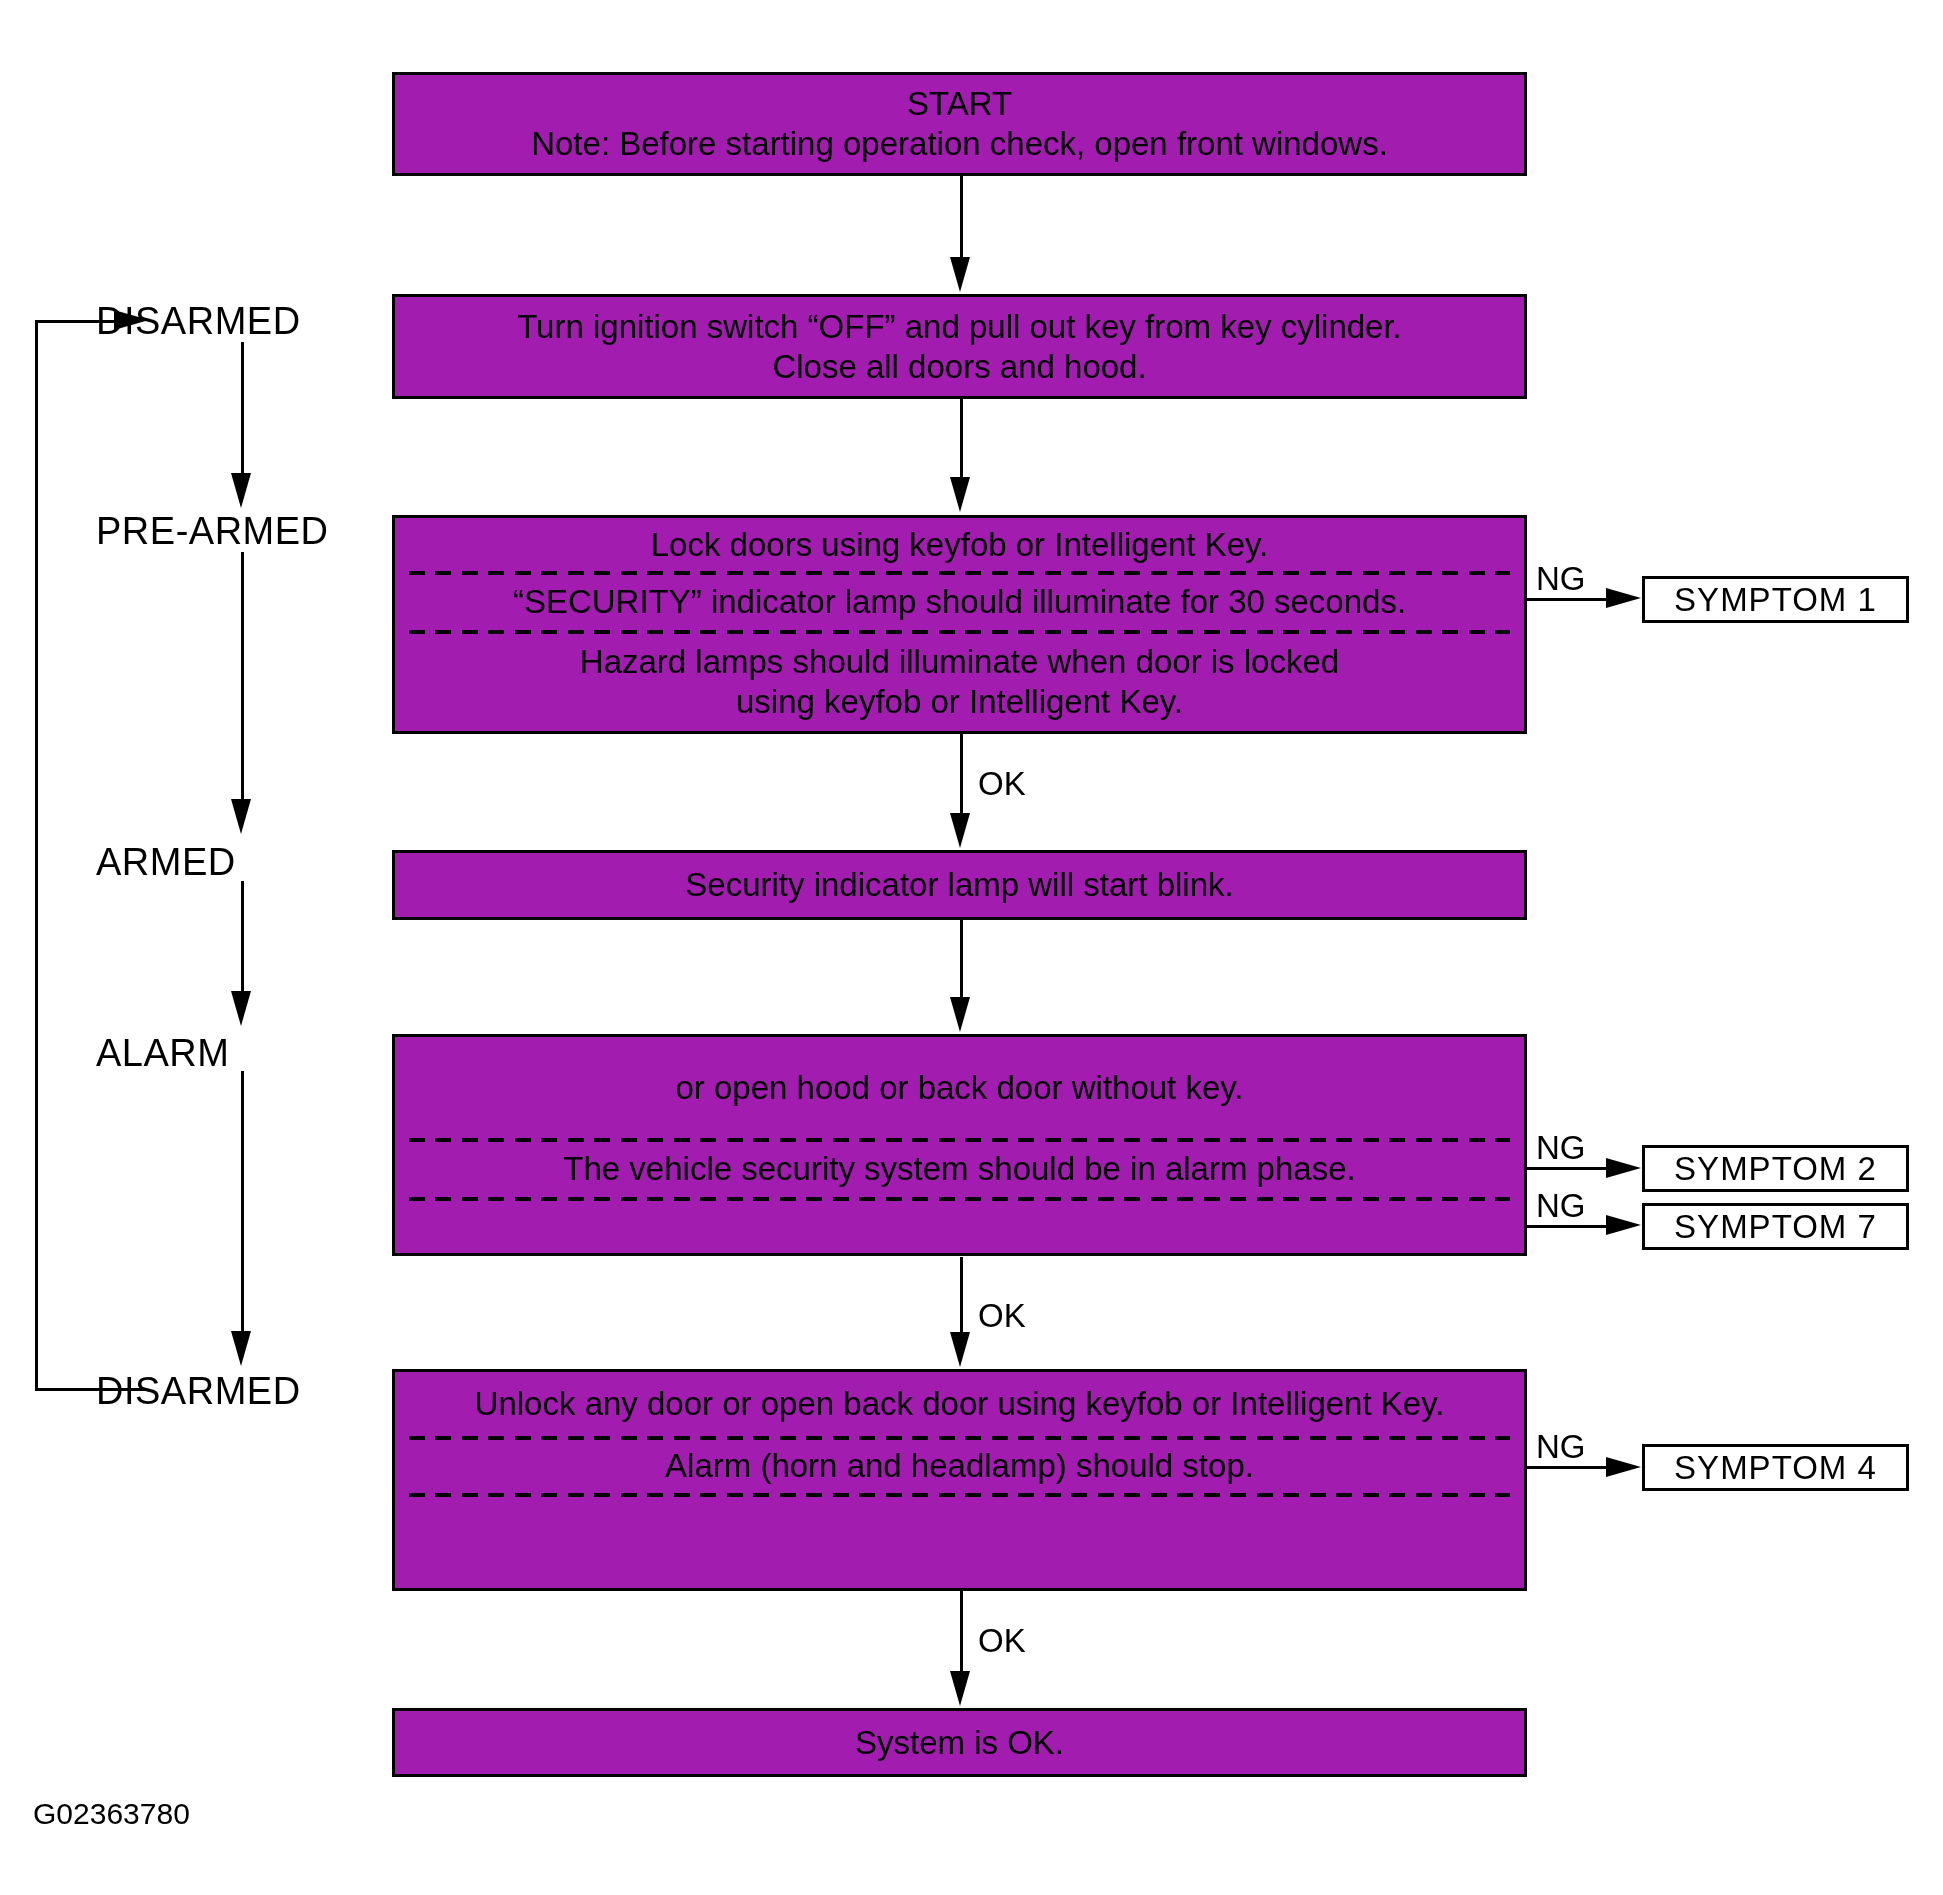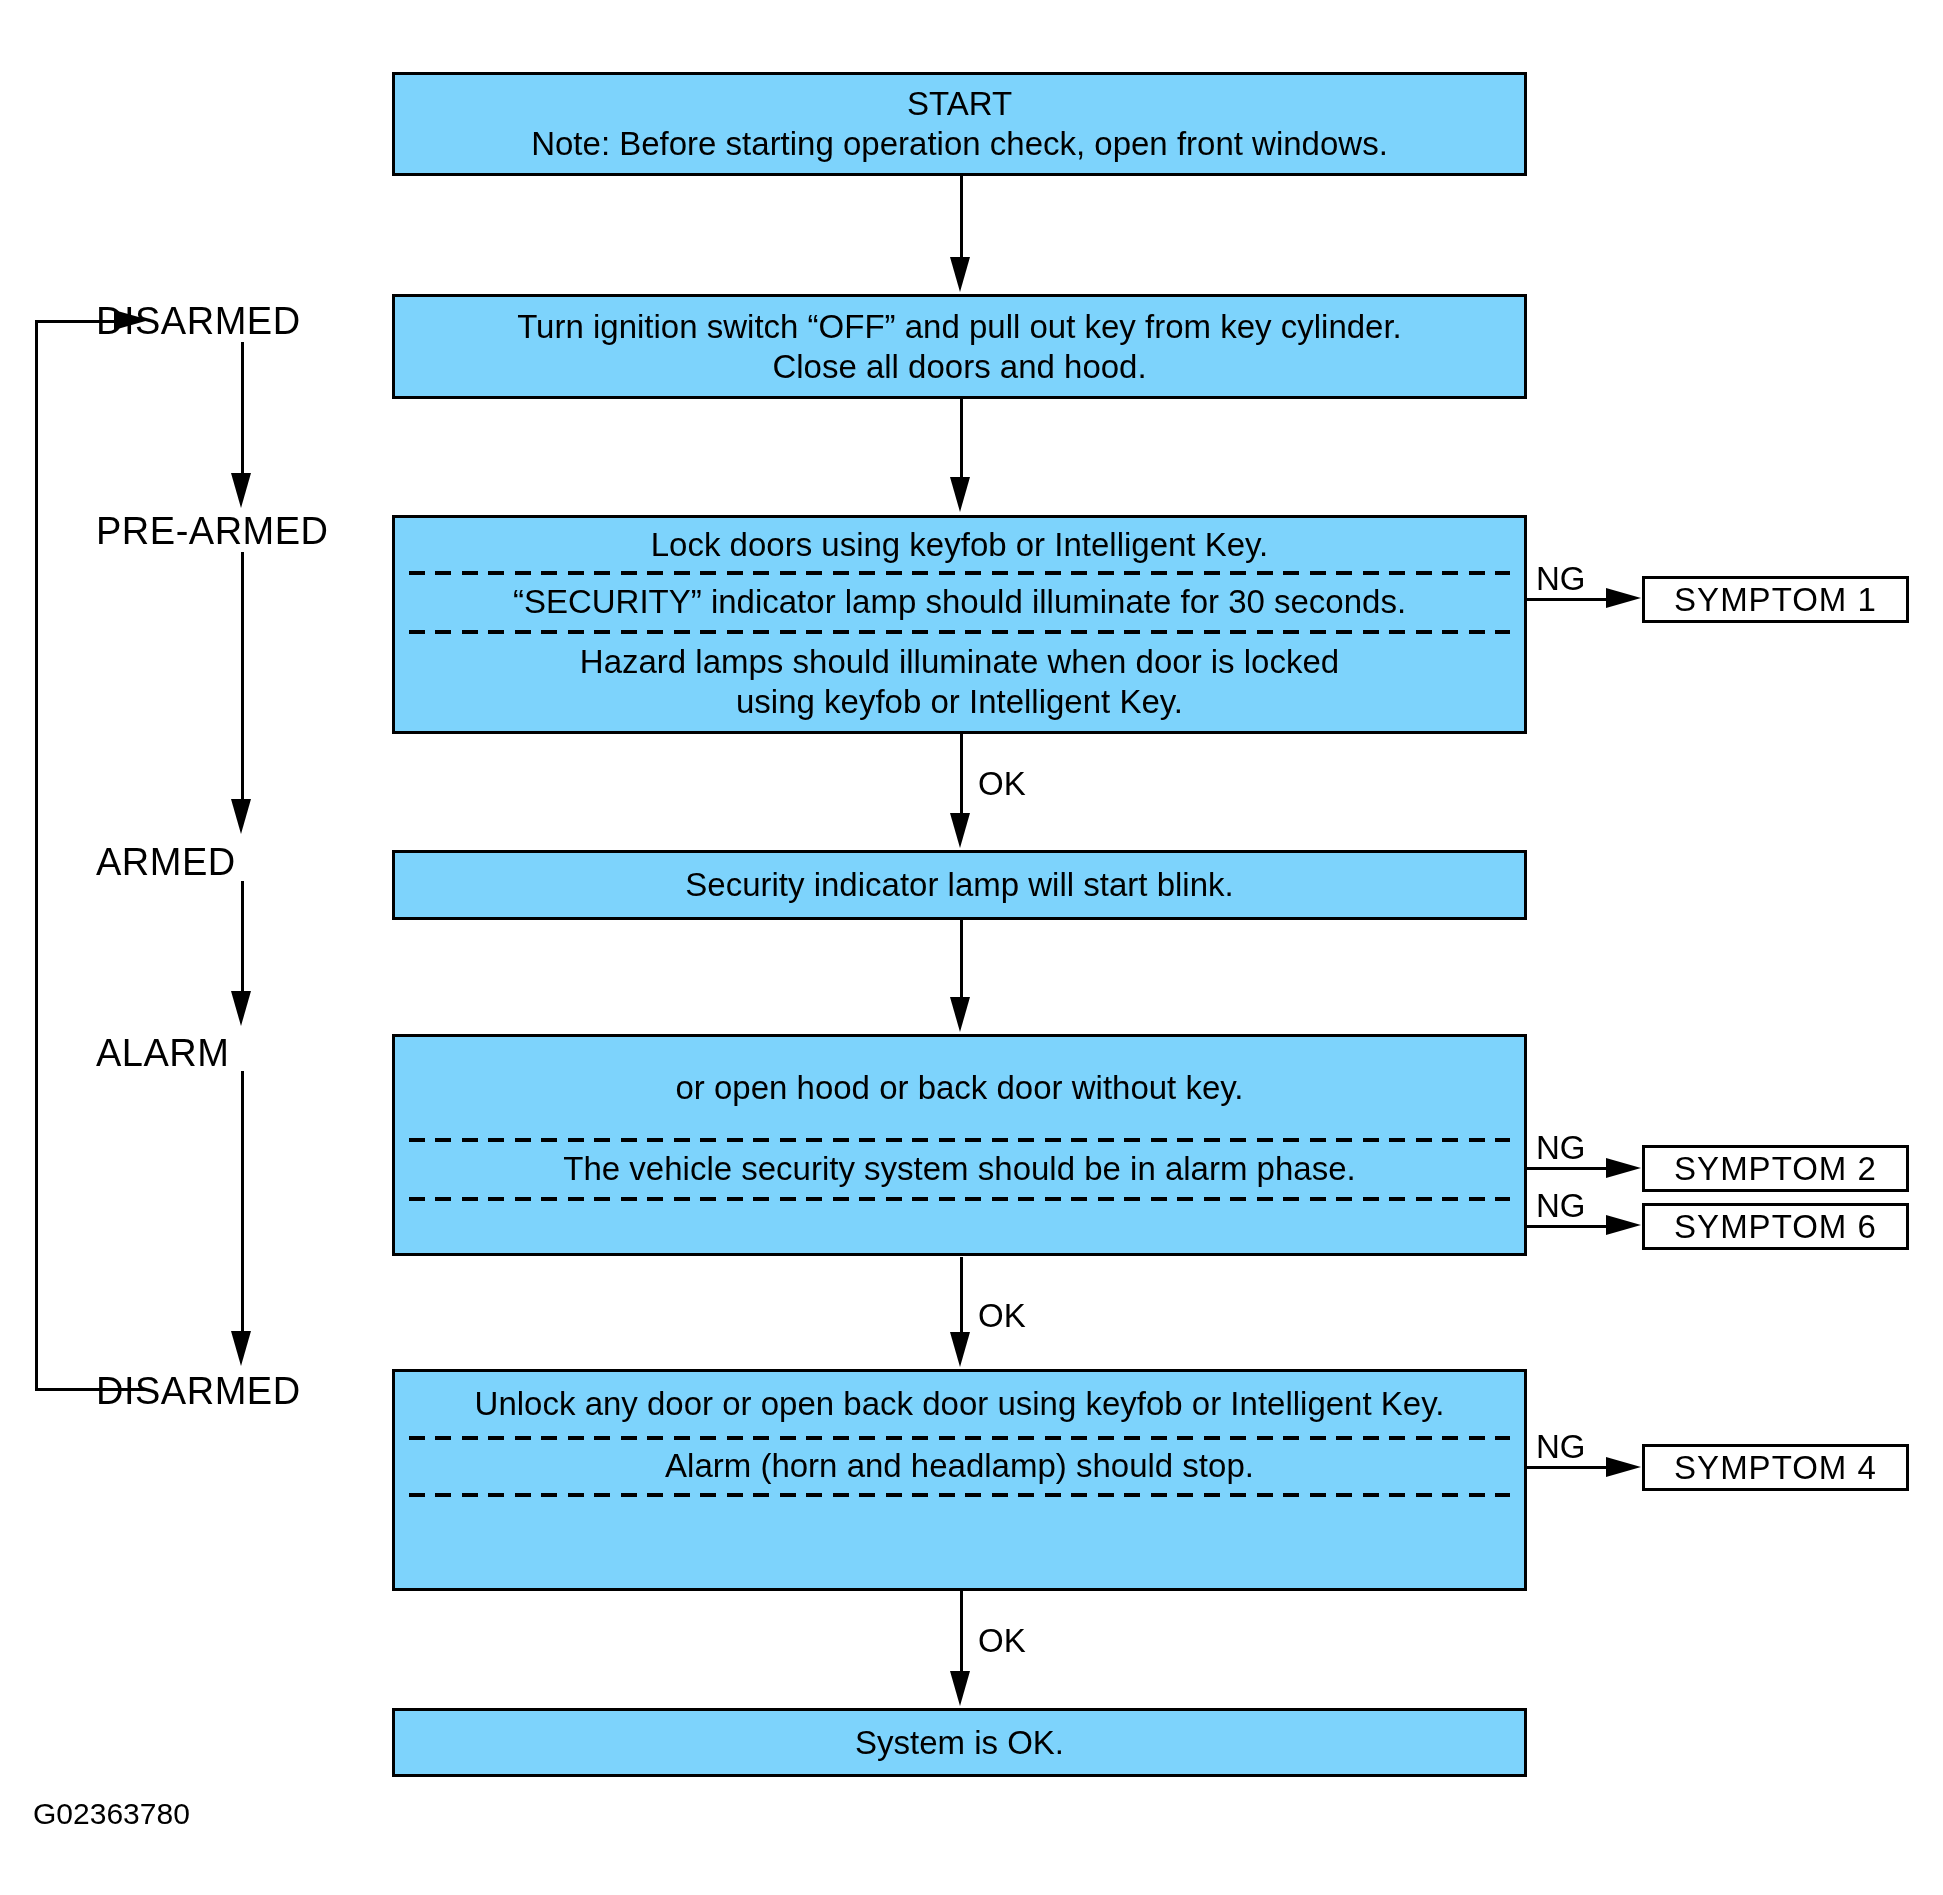--- a/index.html
+++ b/index.html
@@ -9,21 +9,21 @@
     background:#ffffff;
     font-family:"Liberation Sans", sans-serif;
     color:#000;
     overflow:hidden;
   }
   .box{
     position:absolute;
     left:392px;width:1135px;
     border:3.9px solid #000;
     box-sizing:border-box;
-    background:#7dd3fc;
+    background:#a21caf;
     display:flex;flex-direction:column;
     justify-content:center;align-items:stretch;
   }
   .sec{
     display:flex;flex-direction:column;
     justify-content:center;align-items:center;
     flex:none;
   }
   .sec.grow{flex:1;}
   .bline{
@@ -181,21 +181,21 @@
   <div class="sym" style="top:576px">SYMPTOM 1</div>
 
   <div class="hline" style="left:1527px;top:1167px;width:83px"></div>
   <div class="head-right" style="left:1606px;top:1158px"></div>
   <div class="ng-label" style="left:1536px;top:1128px">NG</div>
   <div class="sym" style="top:1145px">SYMPTOM 2</div>
 
   <div class="hline" style="left:1527px;top:1225px;width:83px"></div>
   <div class="head-right" style="left:1606px;top:1215px"></div>
   <div class="ng-label" style="left:1536px;top:1186px">NG</div>
-  <div class="sym" style="top:1203px">SYMPTOM 6</div>
+  <div class="sym" style="top:1203px">SYMPTOM 7</div>
 
   <div class="hline" style="left:1527px;top:1466px;width:83px"></div>
   <div class="head-right" style="left:1606px;top:1457px"></div>
   <div class="ng-label" style="left:1536px;top:1427px">NG</div>
   <div class="sym" style="top:1444px">SYMPTOM 4</div>
 
   <div class="figure-id">G02363780</div>
 
 </div>
 

